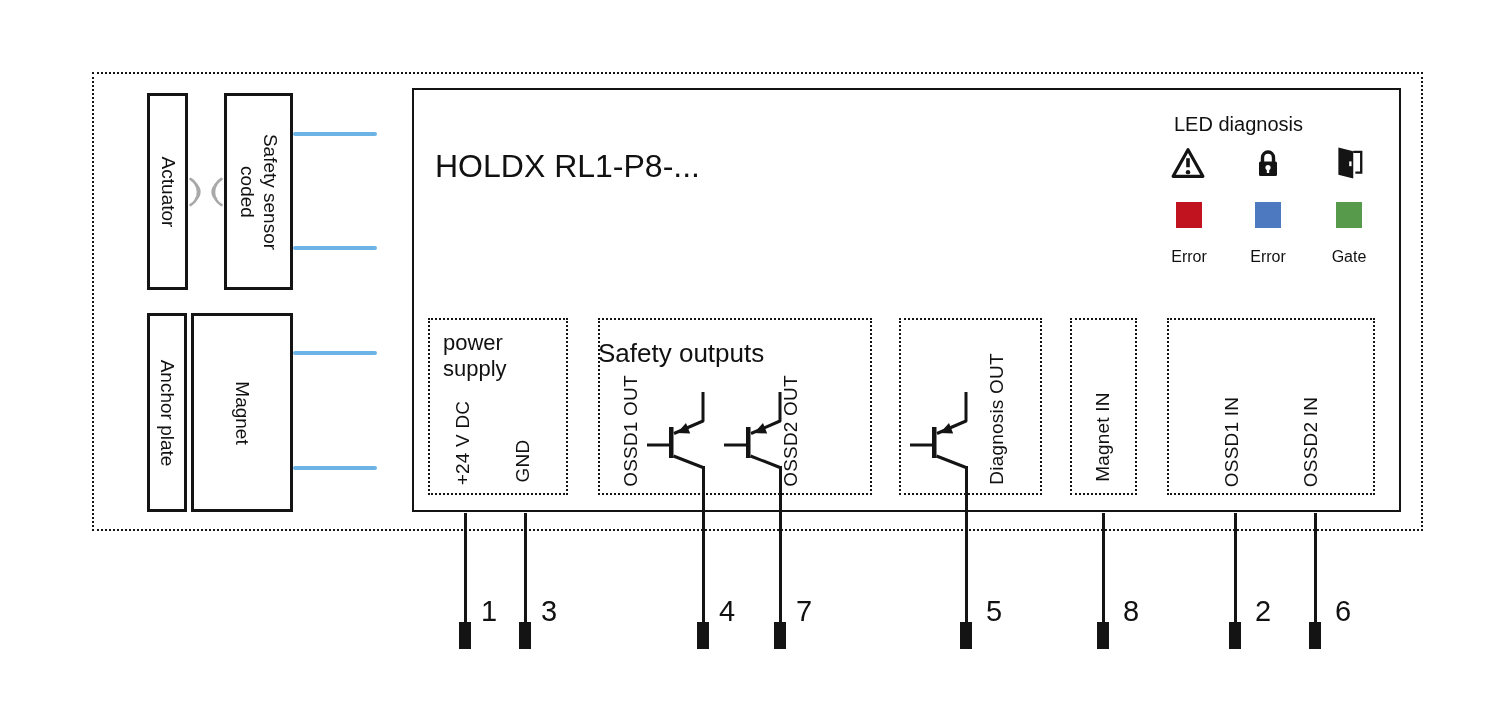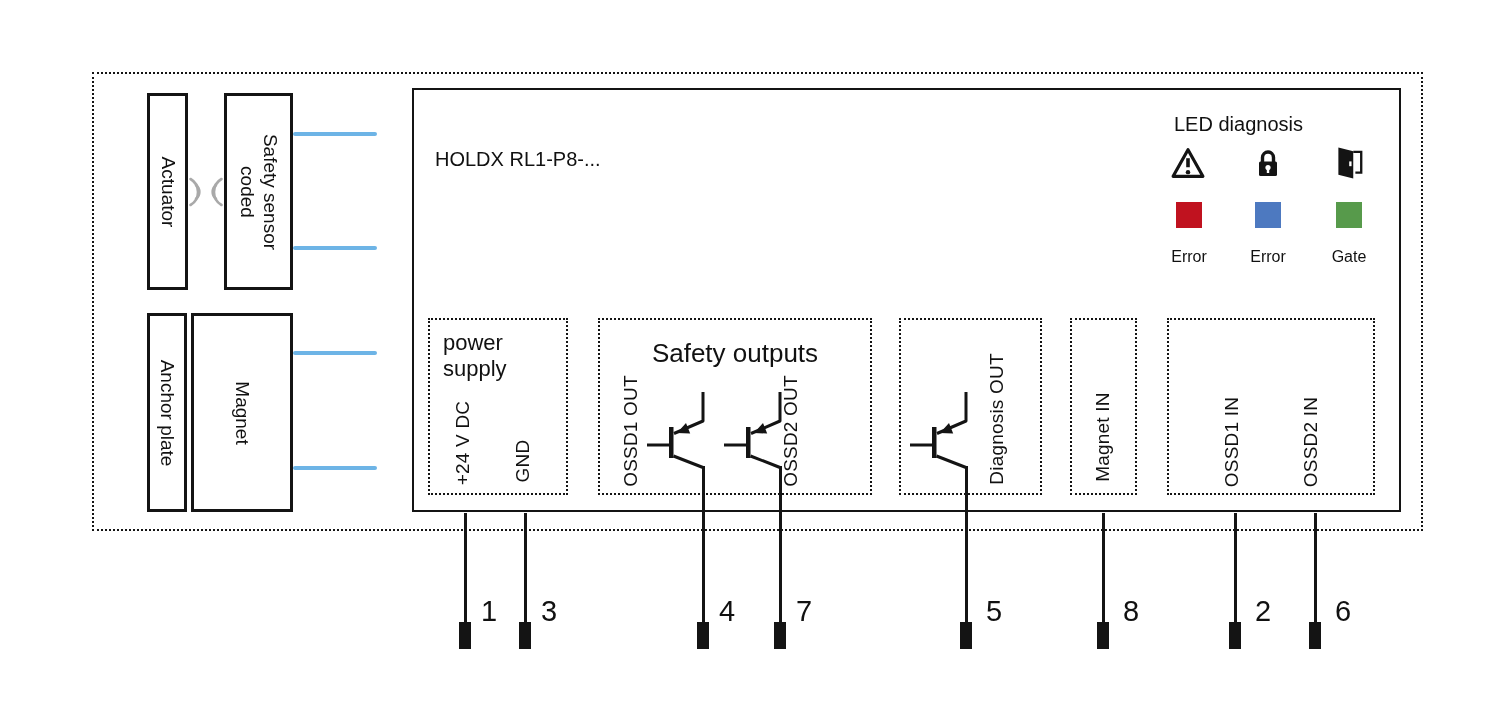--- a/index.html
+++ b/index.html
@@ -7,40 +7,40 @@
          font-family:"Liberation Sans",sans-serif;color:#111;}
   .abs{position:absolute;}
   .box-solid{position:absolute;border:3px solid #141414;background:#fff;box-sizing:border-box;}
   .box-main{position:absolute;border:2.5px solid #141414;background:#fff;box-sizing:border-box;}
   .box-dashed-outer{position:absolute;border:2.5px dotted #141414;box-sizing:border-box;}
   .box-dotted{position:absolute;border:2px dotted #141414;background:transparent;box-sizing:border-box;}
   .vlabel{position:absolute;white-space:nowrap;font-size:19px;letter-spacing:.2px;
           transform:translate(-50%,-50%) rotate(-90deg);}
   .vlabel-cw{position:absolute;white-space:nowrap;font-size:19px;text-align:center;line-height:1.2;
           transform:translate(-50%,-50%) rotate(90deg);}
-  .block-title{position:absolute;text-align:center;font-size:26px;}
+  .block-title{position:absolute;font-size:26px;}
   .wire{position:absolute;height:4px;border-radius:2px;}
   .pin-line{position:absolute;width:3px;background:#141414;}
   .pin-rect{position:absolute;width:12px;height:27px;background:#141414;}
   .pin-num{position:absolute;font-size:29px;}
   .led-square{position:absolute;width:26px;height:26px;}
   .led-label{position:absolute;width:70px;text-align:center;font-size:16px;}
   .icon-slot{position:absolute;width:40px;height:36px;display:flex;align-items:center;justify-content:center;}
   svg{display:block;}
 </style>
 </head>
 <body>
 
 <div id="stage">
 
   <div class="box-dashed-outer" style="left:92px;top:72px;width:1331px;height:459px;"></div>
 
   <div class="box-main" style="left:412px;top:88px;width:989px;height:424px;"></div>
 
-  <div class="abs" style="left:435px;top:148px;font-size:20px;text-align:center;">HOLDX RL1-P8-...</div>
+  <div class="abs" style="left:435px;top:148px;font-size:32px;text-align:center;">HOLDX RL1-P8-...</div>
 
   <div class="box-solid" style="left:147px;top:93px;width:41px;height:197px;"></div>
   <div class="vlabel-cw" style="left:168px;top:192px;">Actuator</div>
 
   <div class="box-solid" style="left:224px;top:93px;width:69px;height:197px;"></div>
   <div class="vlabel-cw" style="left:258px;top:192px;">
     <div>Safety sensor</div>
     <div>coded</div>
   </div>
 

